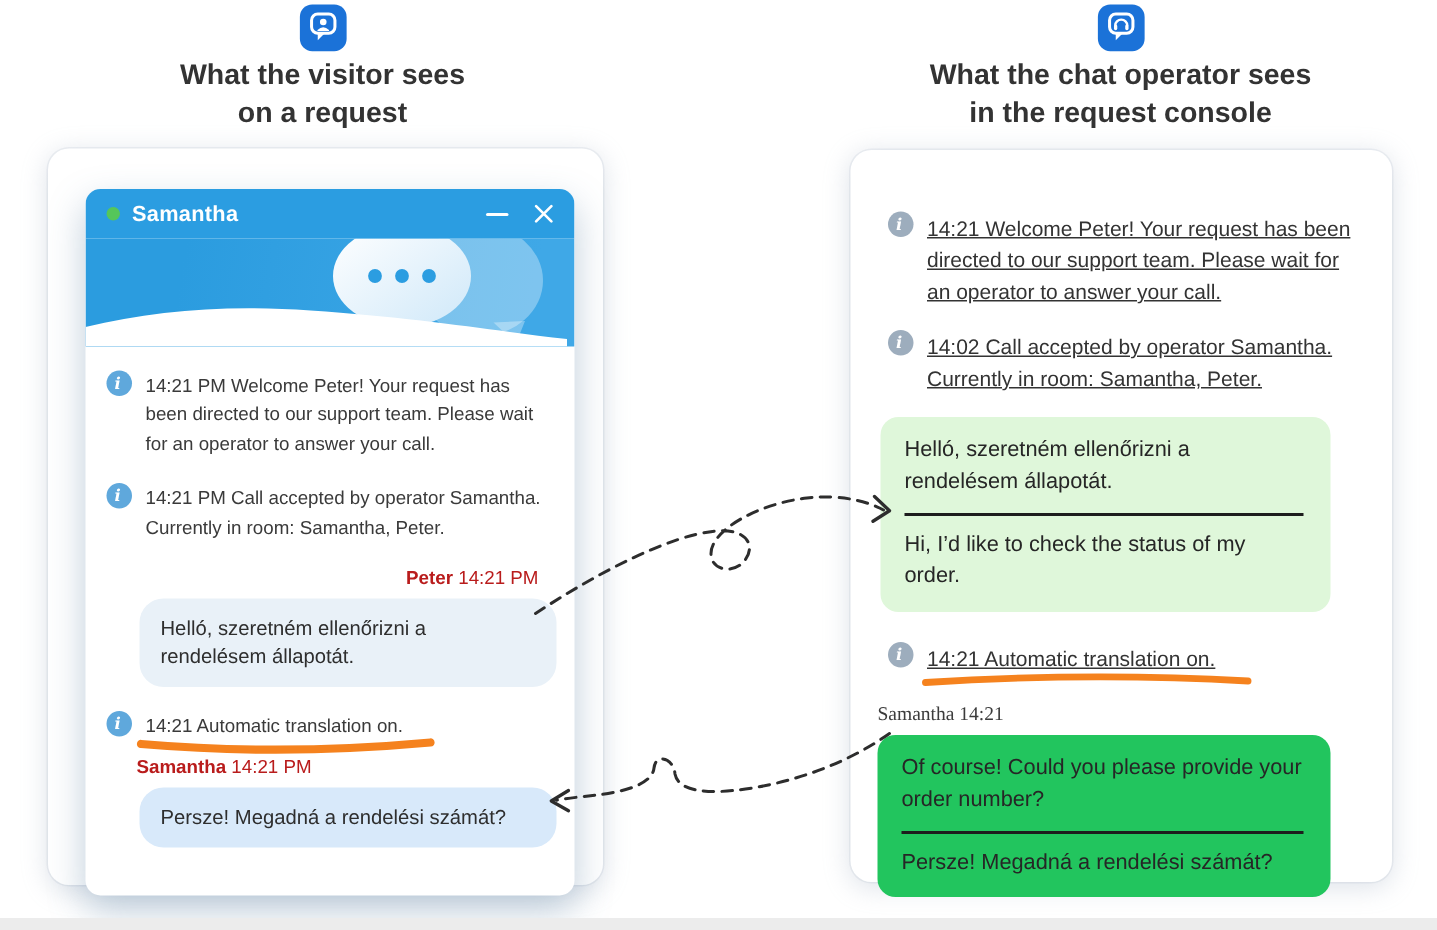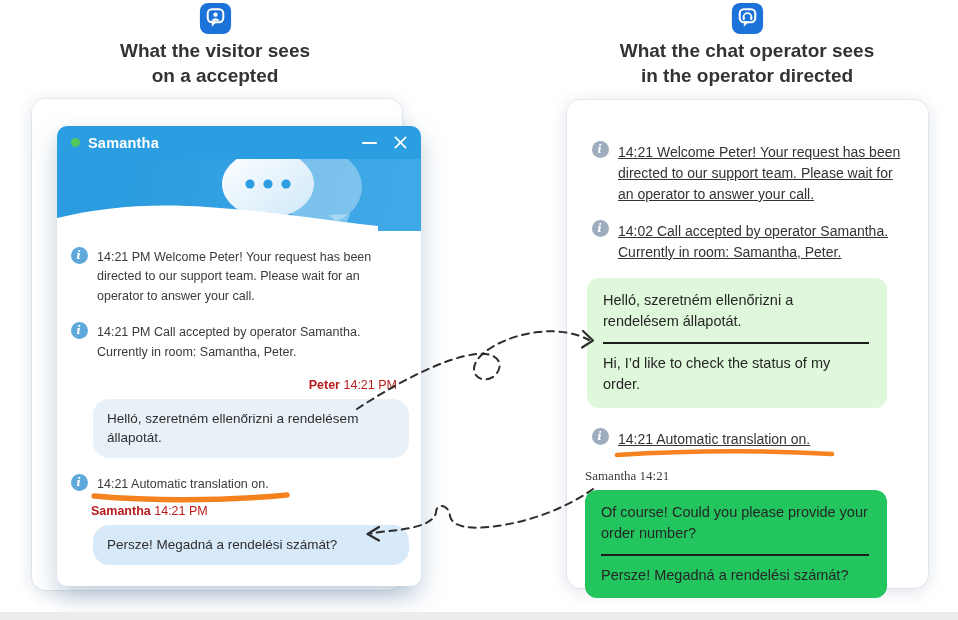--- a/index.html
+++ b/index.html
@@ -17,23 +17,23 @@
   .app-icon { width:33px; height:33px; margin:2px auto 3px; display:block; }
   .hdr-line { font-size:19px; line-height:1.32; color:#333; }
 
   
   .card { position:absolute; background:#fff; border-radius:14px;
           box-shadow:0 3px 18px rgba(150,165,185,.33), 0 0 0 1px rgba(230,234,238,.6); }
   .card-left  { left:32px;  top:99px;  width:370px; height:491px; }
   .card-right { left:567px; top:100px; width:361px; height:488px; }
 
   
-  .widget { position:absolute; left:25px; top:27px; width:364px;
+  .widget { position:absolute; left:25px; top:27px; width:326px;
             border-radius:10px; background:#fff;
-            box-shadow:0 10px 24px rgba(90,125,160,.38); overflow:hidden; padding-bottom:17px; }
+            box-shadow:0 10px 24px rgba(90,125,160,.38); overflow:hidden; padding-bottom:28px; }
   .widget-titlebar { height:33px; background:#2B9DE1; display:flex; align-items:center;
                      padding:0 14px; position:relative; z-index:2; }
   .status-dot { width:9px; height:9px; border-radius:50%; background:#55C65A; margin-right:8px; flex:none; }
   .widget-title { color:#fff; font-size:14.5px; font-weight:700; letter-spacing:.2px; flex:1 1 auto; }
   .win-controls { display:flex; align-items:center; gap:17px; }
   .min-btn { width:15px; height:2px; background:#fff; border-radius:1px; cursor:pointer; }
   .close-btn { width:13px; height:13px; cursor:pointer; display:block; }
 
   .widget-banner { height:72px; background:linear-gradient(100deg,#2B9CDF 20%,#3FA8E7 90%); position:relative; }
   .widget-banner svg { position:absolute; inset:0; display:block; }
@@ -83,34 +83,34 @@
 
   <div class="col-header left">
     <svg class="app-icon" viewBox="0 0 36 36">
       <rect x="1" y="1" width="34" height="34" rx="9" fill="#1B72D8"></rect>
       <rect x="9.5" y="8" width="17" height="14" rx="4.5" fill="none" stroke="#fff" stroke-width="2.2"></rect>
       <path d="M14 21 L14 27 L20 21 Z" fill="#fff"></path>
       <circle cx="18" cy="13.8" r="2.4" fill="#fff"></circle>
       <path d="M13.8 19.6 Q18 15.8 22.2 19.6 L22.2 20.4 L13.8 20.4 Z" fill="#fff"></path>
     </svg>
     <div class="hdr-line">What the visitor sees</div>
-    <div class="hdr-line">on a accepted</div>
+    <div class="hdr-line">on a request</div>
   </div>
 
   <div class="col-header right">
     <svg class="app-icon" viewBox="0 0 36 36">
       <rect x="1" y="1" width="34" height="34" rx="9" fill="#1B72D8"></rect>
       <rect x="9.5" y="8" width="17" height="14" rx="4.5" fill="none" stroke="#fff" stroke-width="2.2"></rect>
       <path d="M14 21 L14 27 L20 21 Z" fill="#fff"></path>
       <path d="M13.6 16.5 a4.4 4.4 0 0 1 8.8 0" fill="none" stroke="#fff" stroke-width="1.8"></path>
       <rect x="12.7" y="15.6" width="2.4" height="4.2" rx="1.2" fill="#fff"></rect>
       <rect x="20.9" y="15.6" width="2.4" height="4.2" rx="1.2" fill="#fff"></rect>
     </svg>
     <div class="hdr-line">What the chat operator sees</div>
-    <div class="hdr-line">in the operator directed</div>
+    <div class="hdr-line">in the request console</div>
   </div>
 
   <div class="card card-left">
     <div class="widget">
 
       <div class="widget-titlebar">
         <span class="status-dot"></span>
         <span class="widget-title">Samantha</span>
         <span class="win-controls">
           <span class="min-btn"></span>

